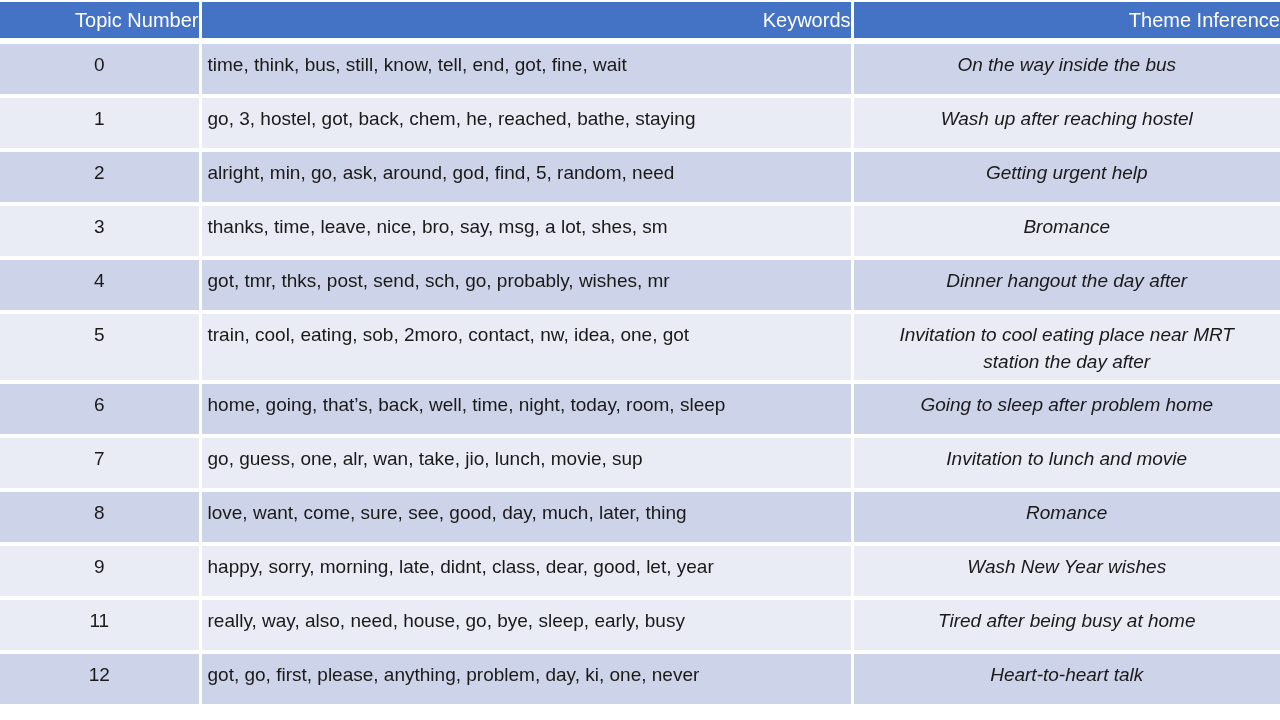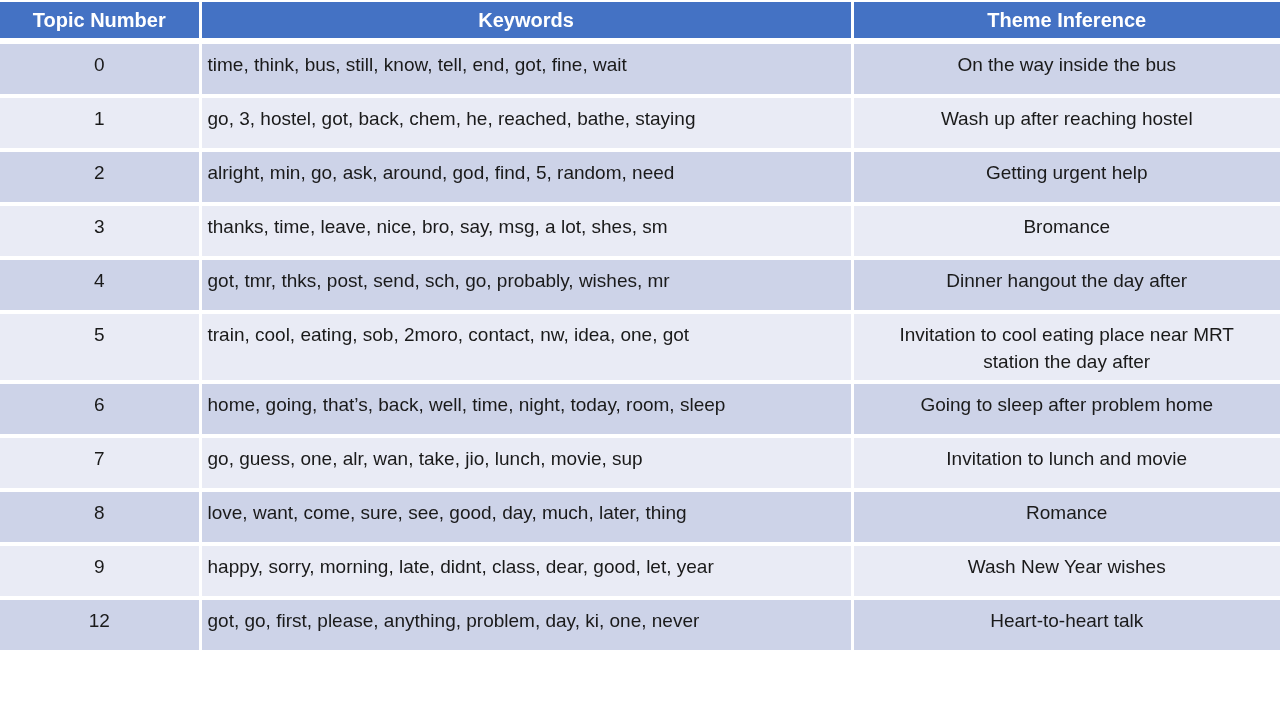--- a/index.html
+++ b/index.html
@@ -14,24 +14,24 @@
     border-collapse: collapse;
     table-layout: fixed;
     width: 1280px;
     border-top: 2px solid #ffffff;
     font-family: "Liberation Sans", sans-serif;
   }
   th {
     background: #4472C4;
     color: #ffffff;
     font-size: 20px;
-    font-weight: bold;
+    font-weight: normal;
     height: 36px;
     vertical-align: middle;
-    text-align: center;
+    text-align: right;
     border-bottom: 6px solid #ffffff;
     padding: 0;
     margin-left: 13px;
   }
   th, td {
     border-right: 3px solid #ffffff;
   }
   th:last-child, td:last-child {
     border-right: none;
   }
@@ -46,20 +46,21 @@
   }
   td.topic, td.theme {
     text-align: center;
   }
   td.keywords {
     text-align: left;
     padding-left: 6px;
   }
   td.theme {
     white-space: pre-line;
+    font-style: italic;
   }
   tr.band-dark td { background: #CDD3E8; }
   tr.band-light td { background: #E9EBF5; }
 </style>
 </head>
 <body>
 
 <table>
   <colgroup>
     <col style="width:200px">
@@ -118,19 +119,24 @@
       <tr class="band-dark">
         <td class="topic">8</td>
         <td class="keywords">love, want, come, sure, see, good, day, much, later, thing</td>
         <td class="theme">Romance</td>
       </tr>
       <tr class="band-light">
         <td class="topic">9</td>
         <td class="keywords">happy, sorry, morning, late, didnt, class, dear, good, let, year</td>
         <td class="theme">Wash New Year wishes</td>
       </tr>
+      <tr class="band-light">
+        <td class="topic">11</td>
+        <td class="keywords">really, way, also, need, house, go, bye, sleep, early, busy</td>
+        <td class="theme">Tired after being busy at home</td>
+      </tr>
       <tr class="band-dark">
         <td class="topic">12</td>
         <td class="keywords">got, go, first, please, anything, problem, day, ki, one, never</td>
         <td class="theme">Heart-to-heart talk</td>
       </tr>
     </tbody>
 </table>
 
 </body></html>

